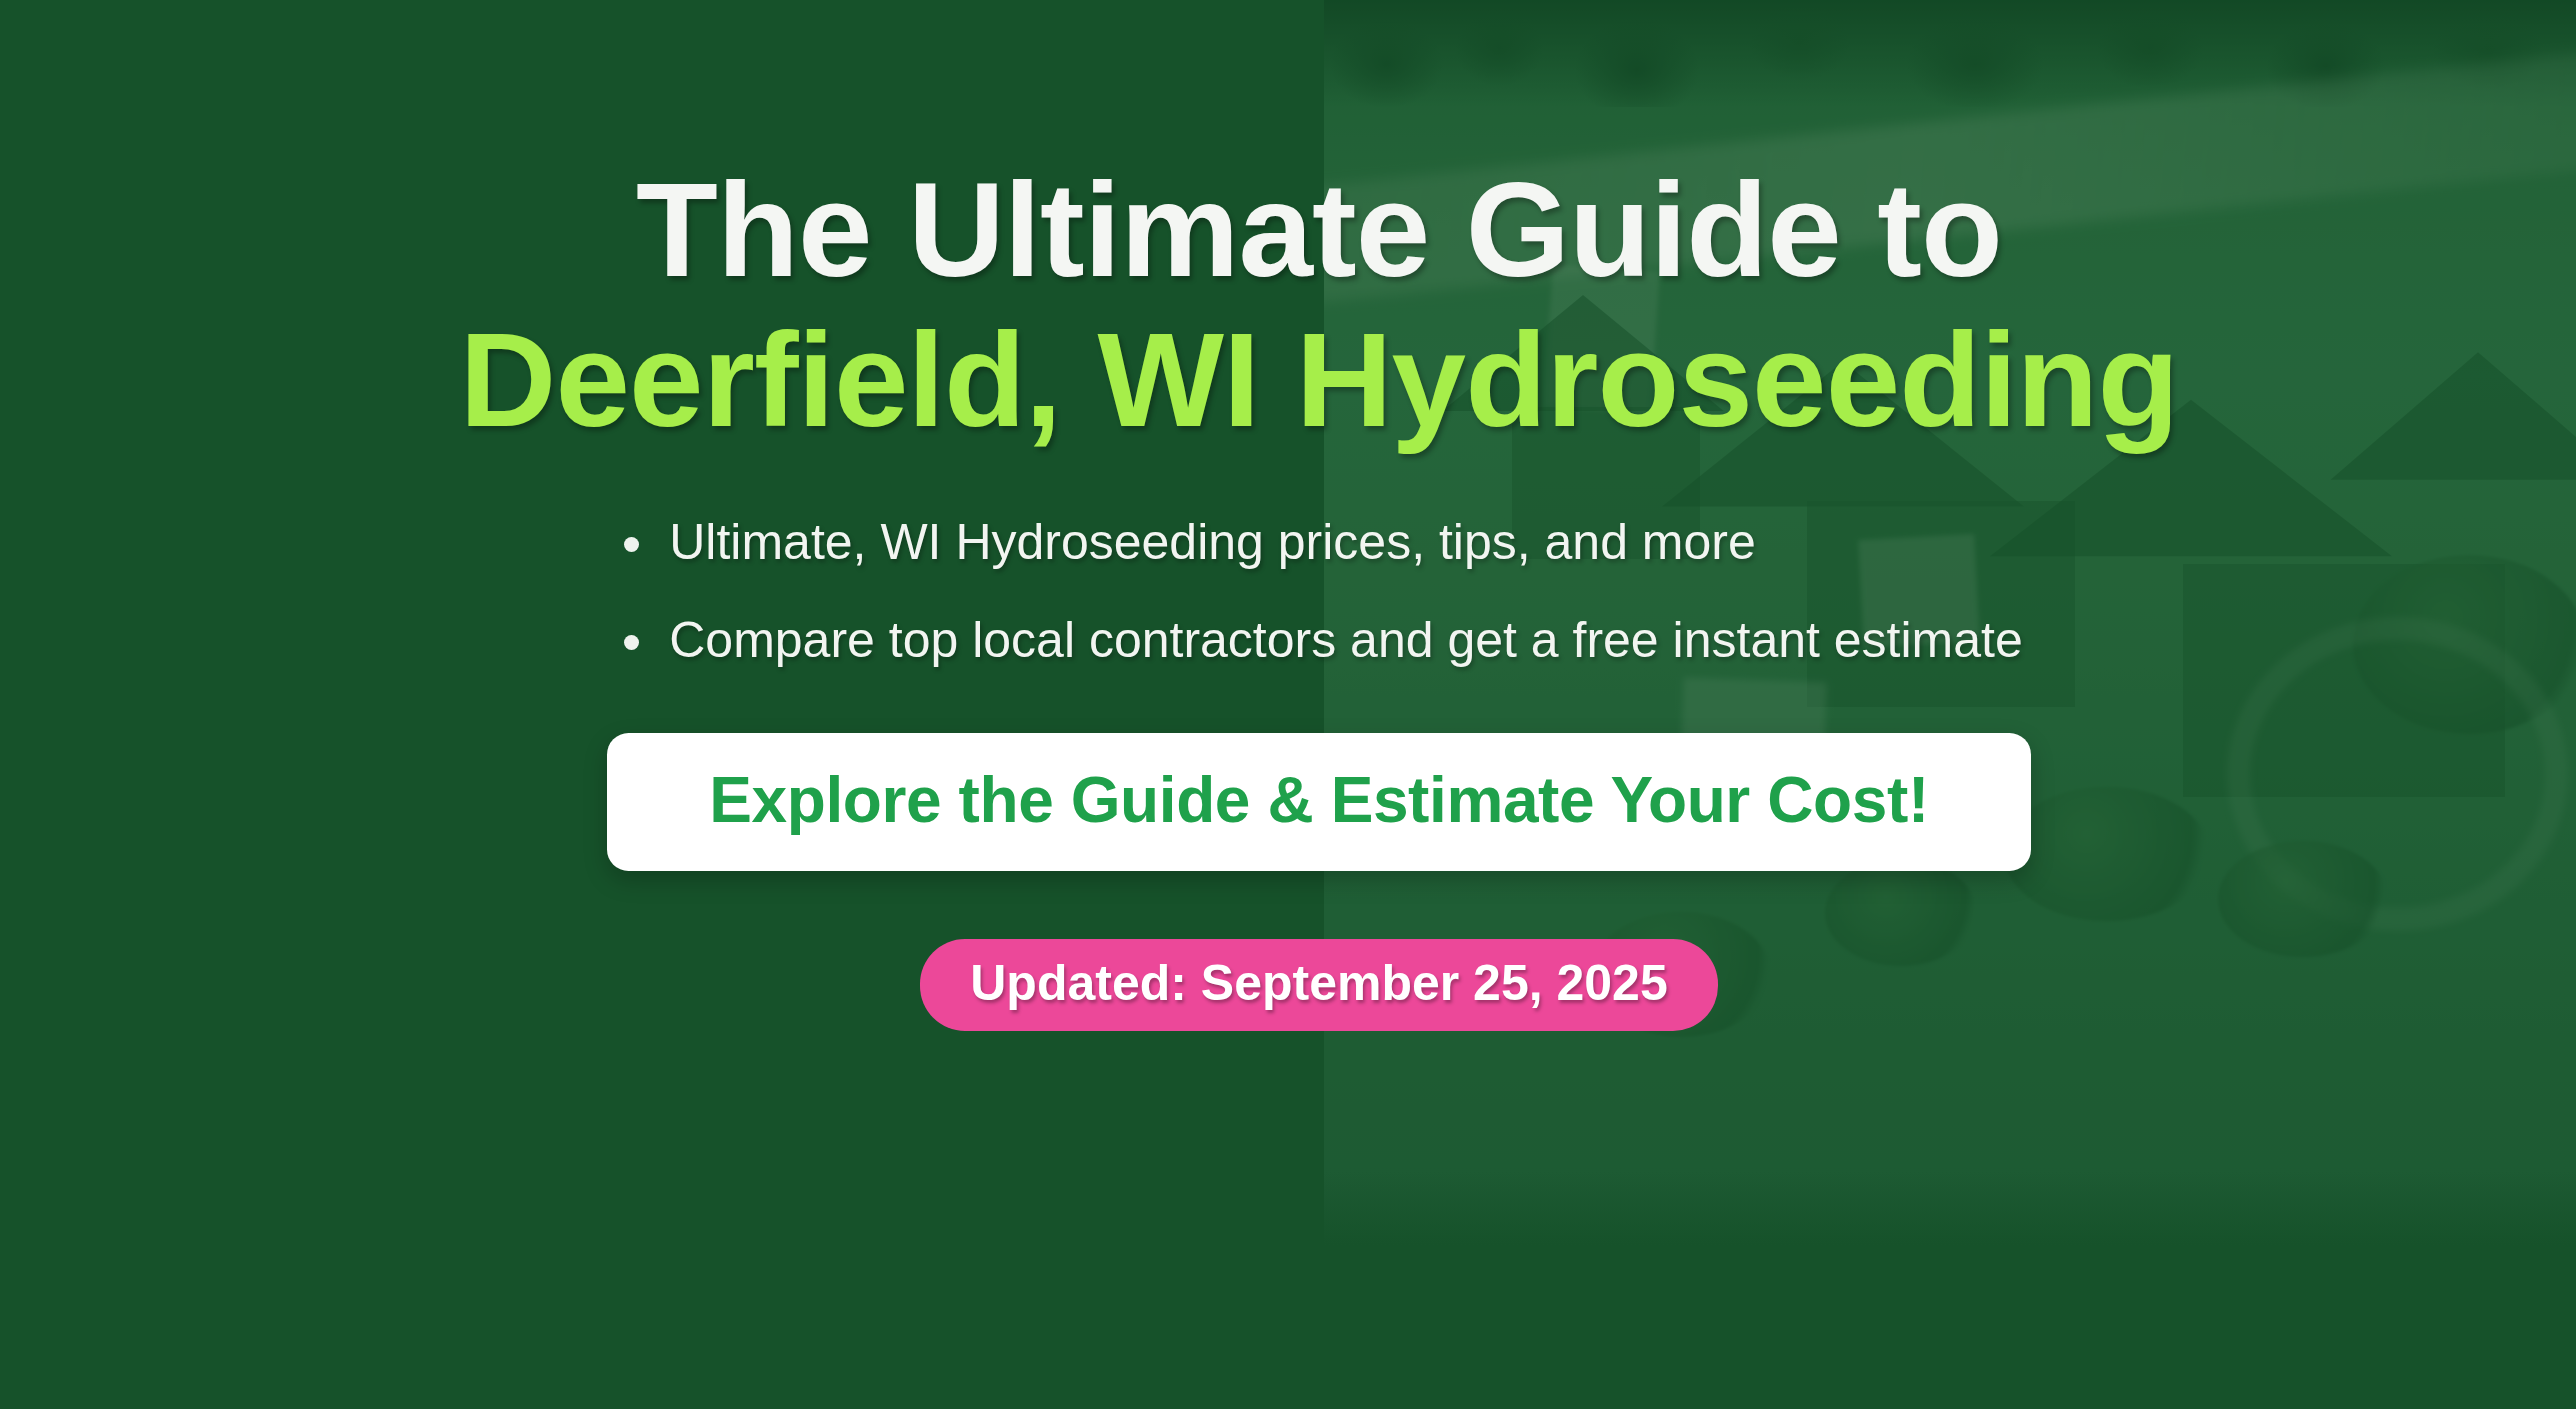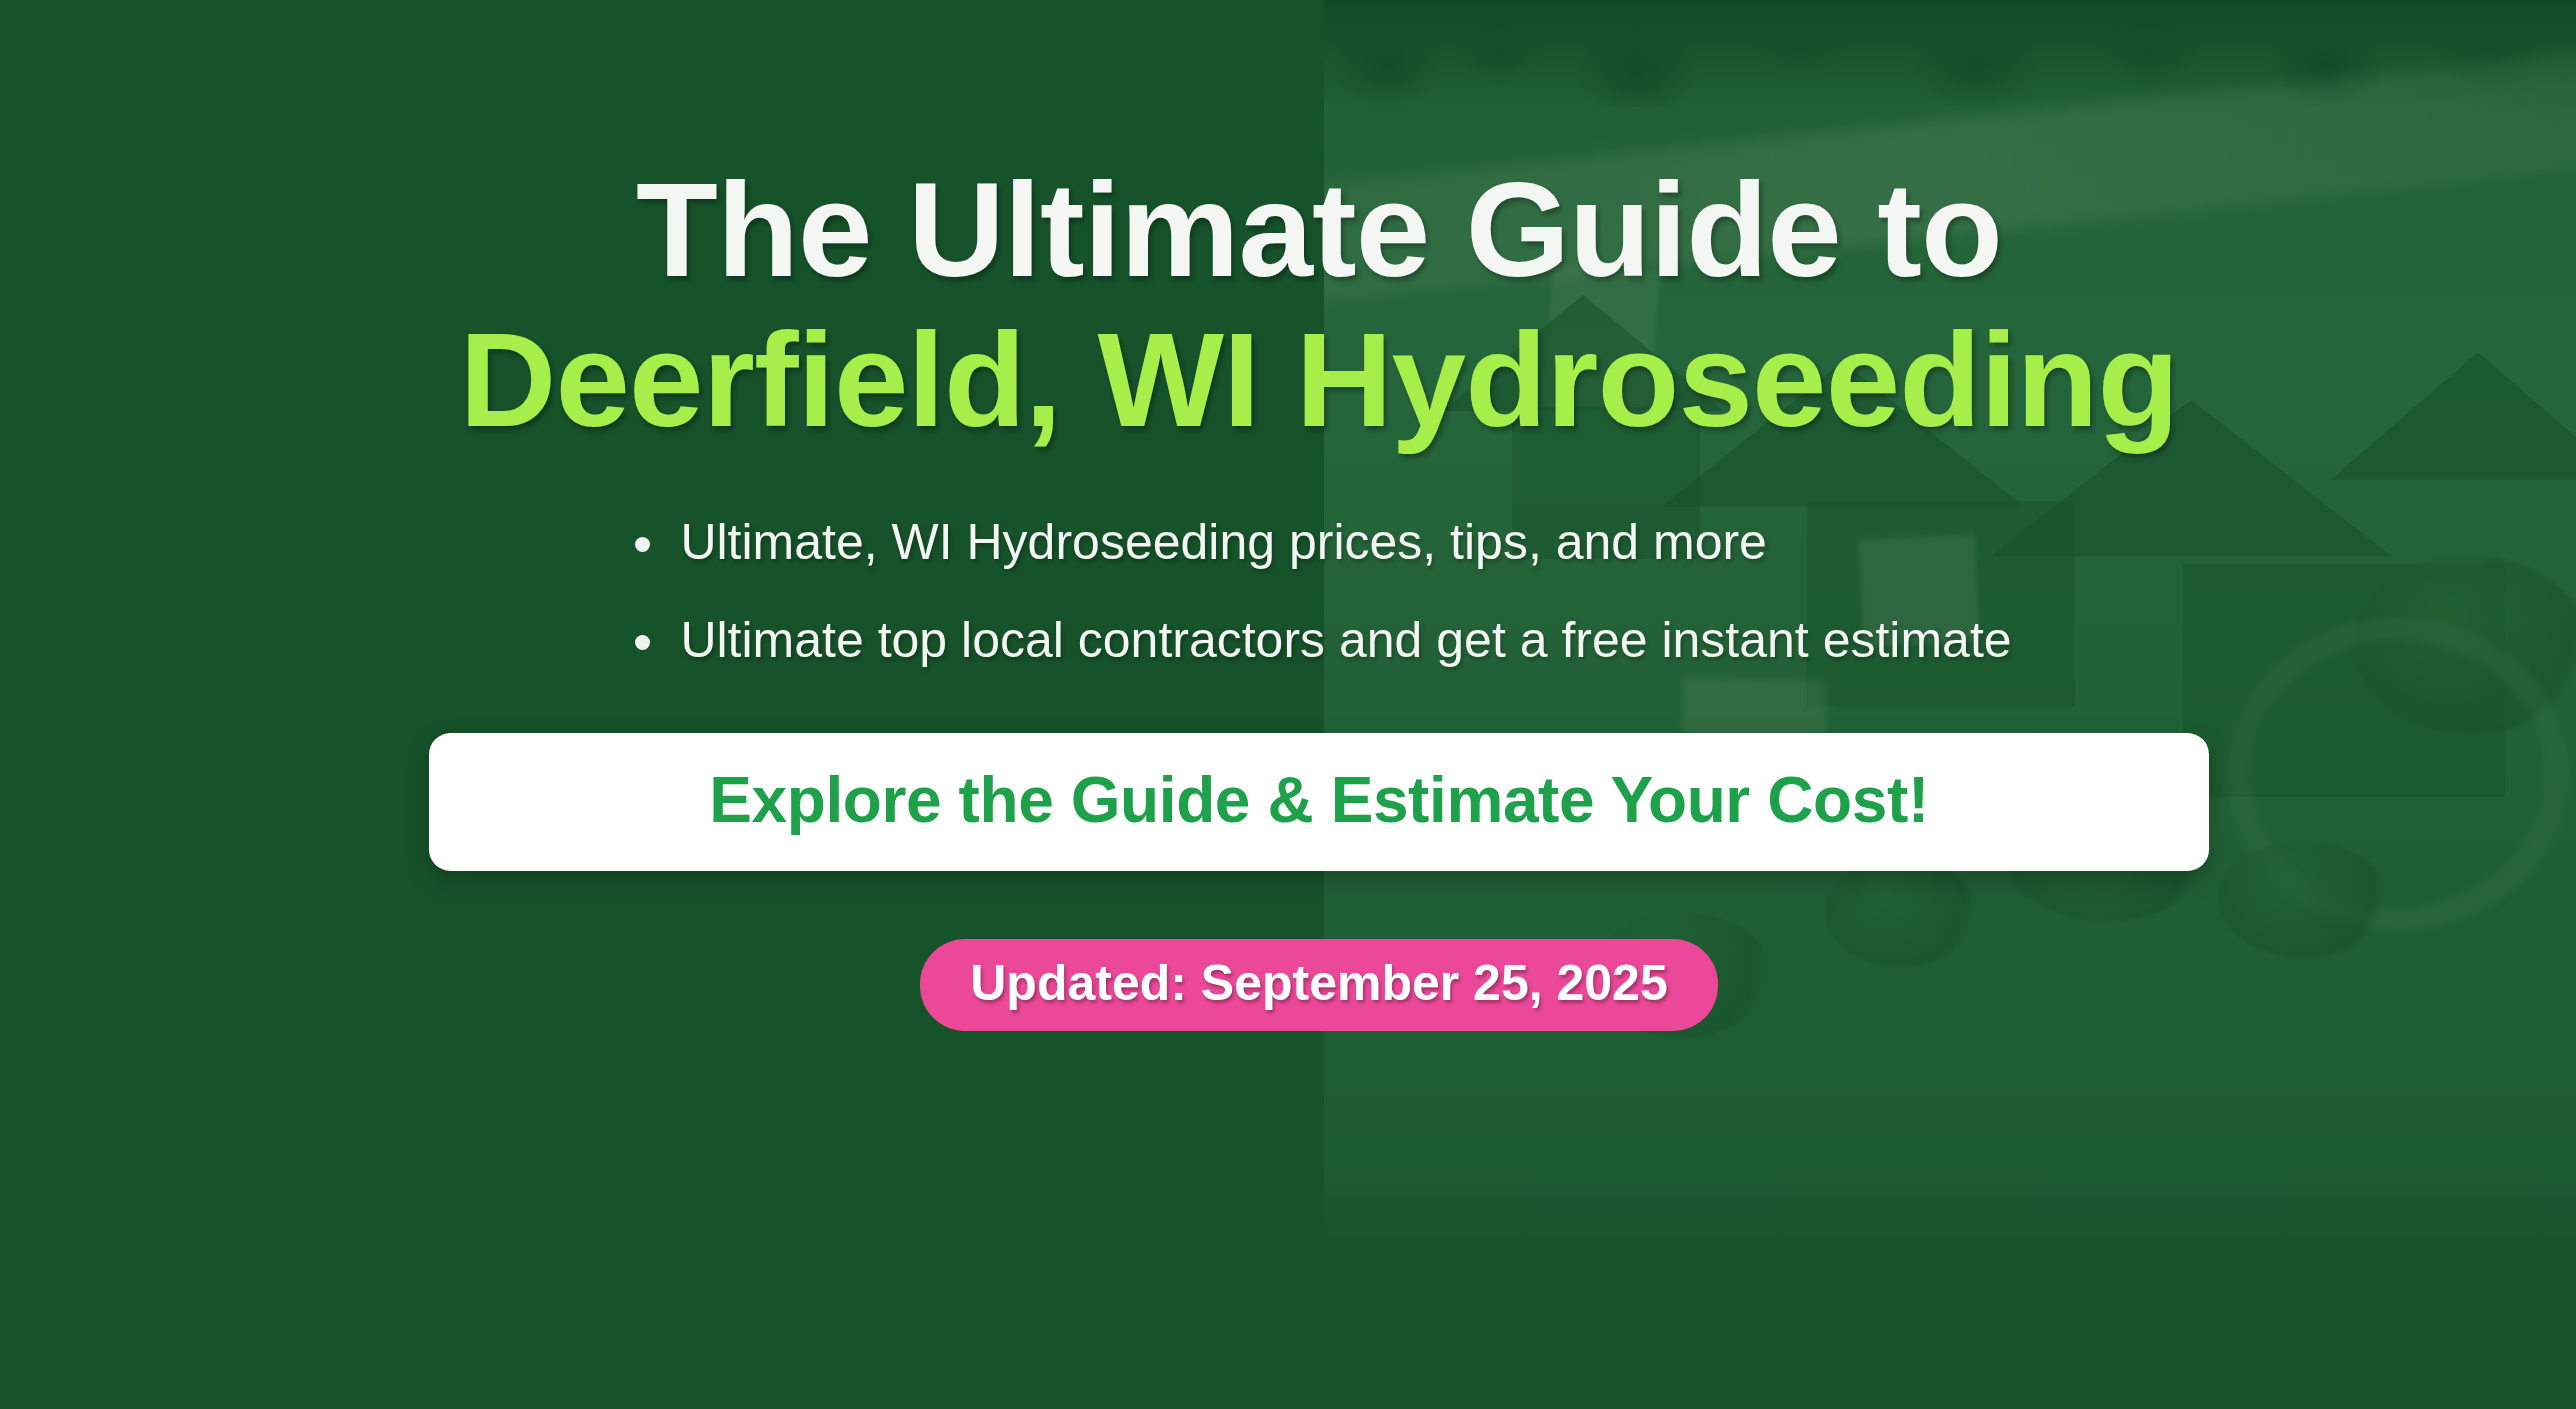--- a/index.html
+++ b/index.html
@@ -190,21 +190,21 @@
     border-radius: 50%;
     background: #EFF3EE;
   }
 
   .cta-wrap {
     margin-top: 64px;
   }
   .cta-button {
     display: inline-block;
     box-sizing: border-box;
-    width: 1780px;
+    width: 1424px;
     padding: 29.5px 0 34px;
     background: #FFFFFF;
     border: none;
     border-radius: 21.5px;
     color: #1FA14B;
     font-family: "Liberation Sans", sans-serif;
     font-size: 64px;
     font-weight: 700;
     letter-spacing: -0.4px;
     cursor: pointer;
@@ -267,21 +267,21 @@
       <span class="accent">Deerfield, WI Hydroseeding</span>
     </h1>
 
     <ul class="bullets">
       <li>
         <span class="dot"></span>
         <span>Ultimate, WI Hydroseeding prices, tips, and more</span>
       </li>
       <li>
         <span class="dot"></span>
-        <span>Ultimate top local contractors and get a free instant estimate</span>
+        <span>Compare top local contractors and get a free instant estimate</span>
       </li>
     </ul>
 
     <div class="cta-wrap">
       <button class="cta-button">Explore the Guide &amp; Estimate Your Cost!</button>
     </div>
 
     <div class="updated-wrap">
       <span class="updated-badge">Updated: September 25, 2025</span>
     </div>

